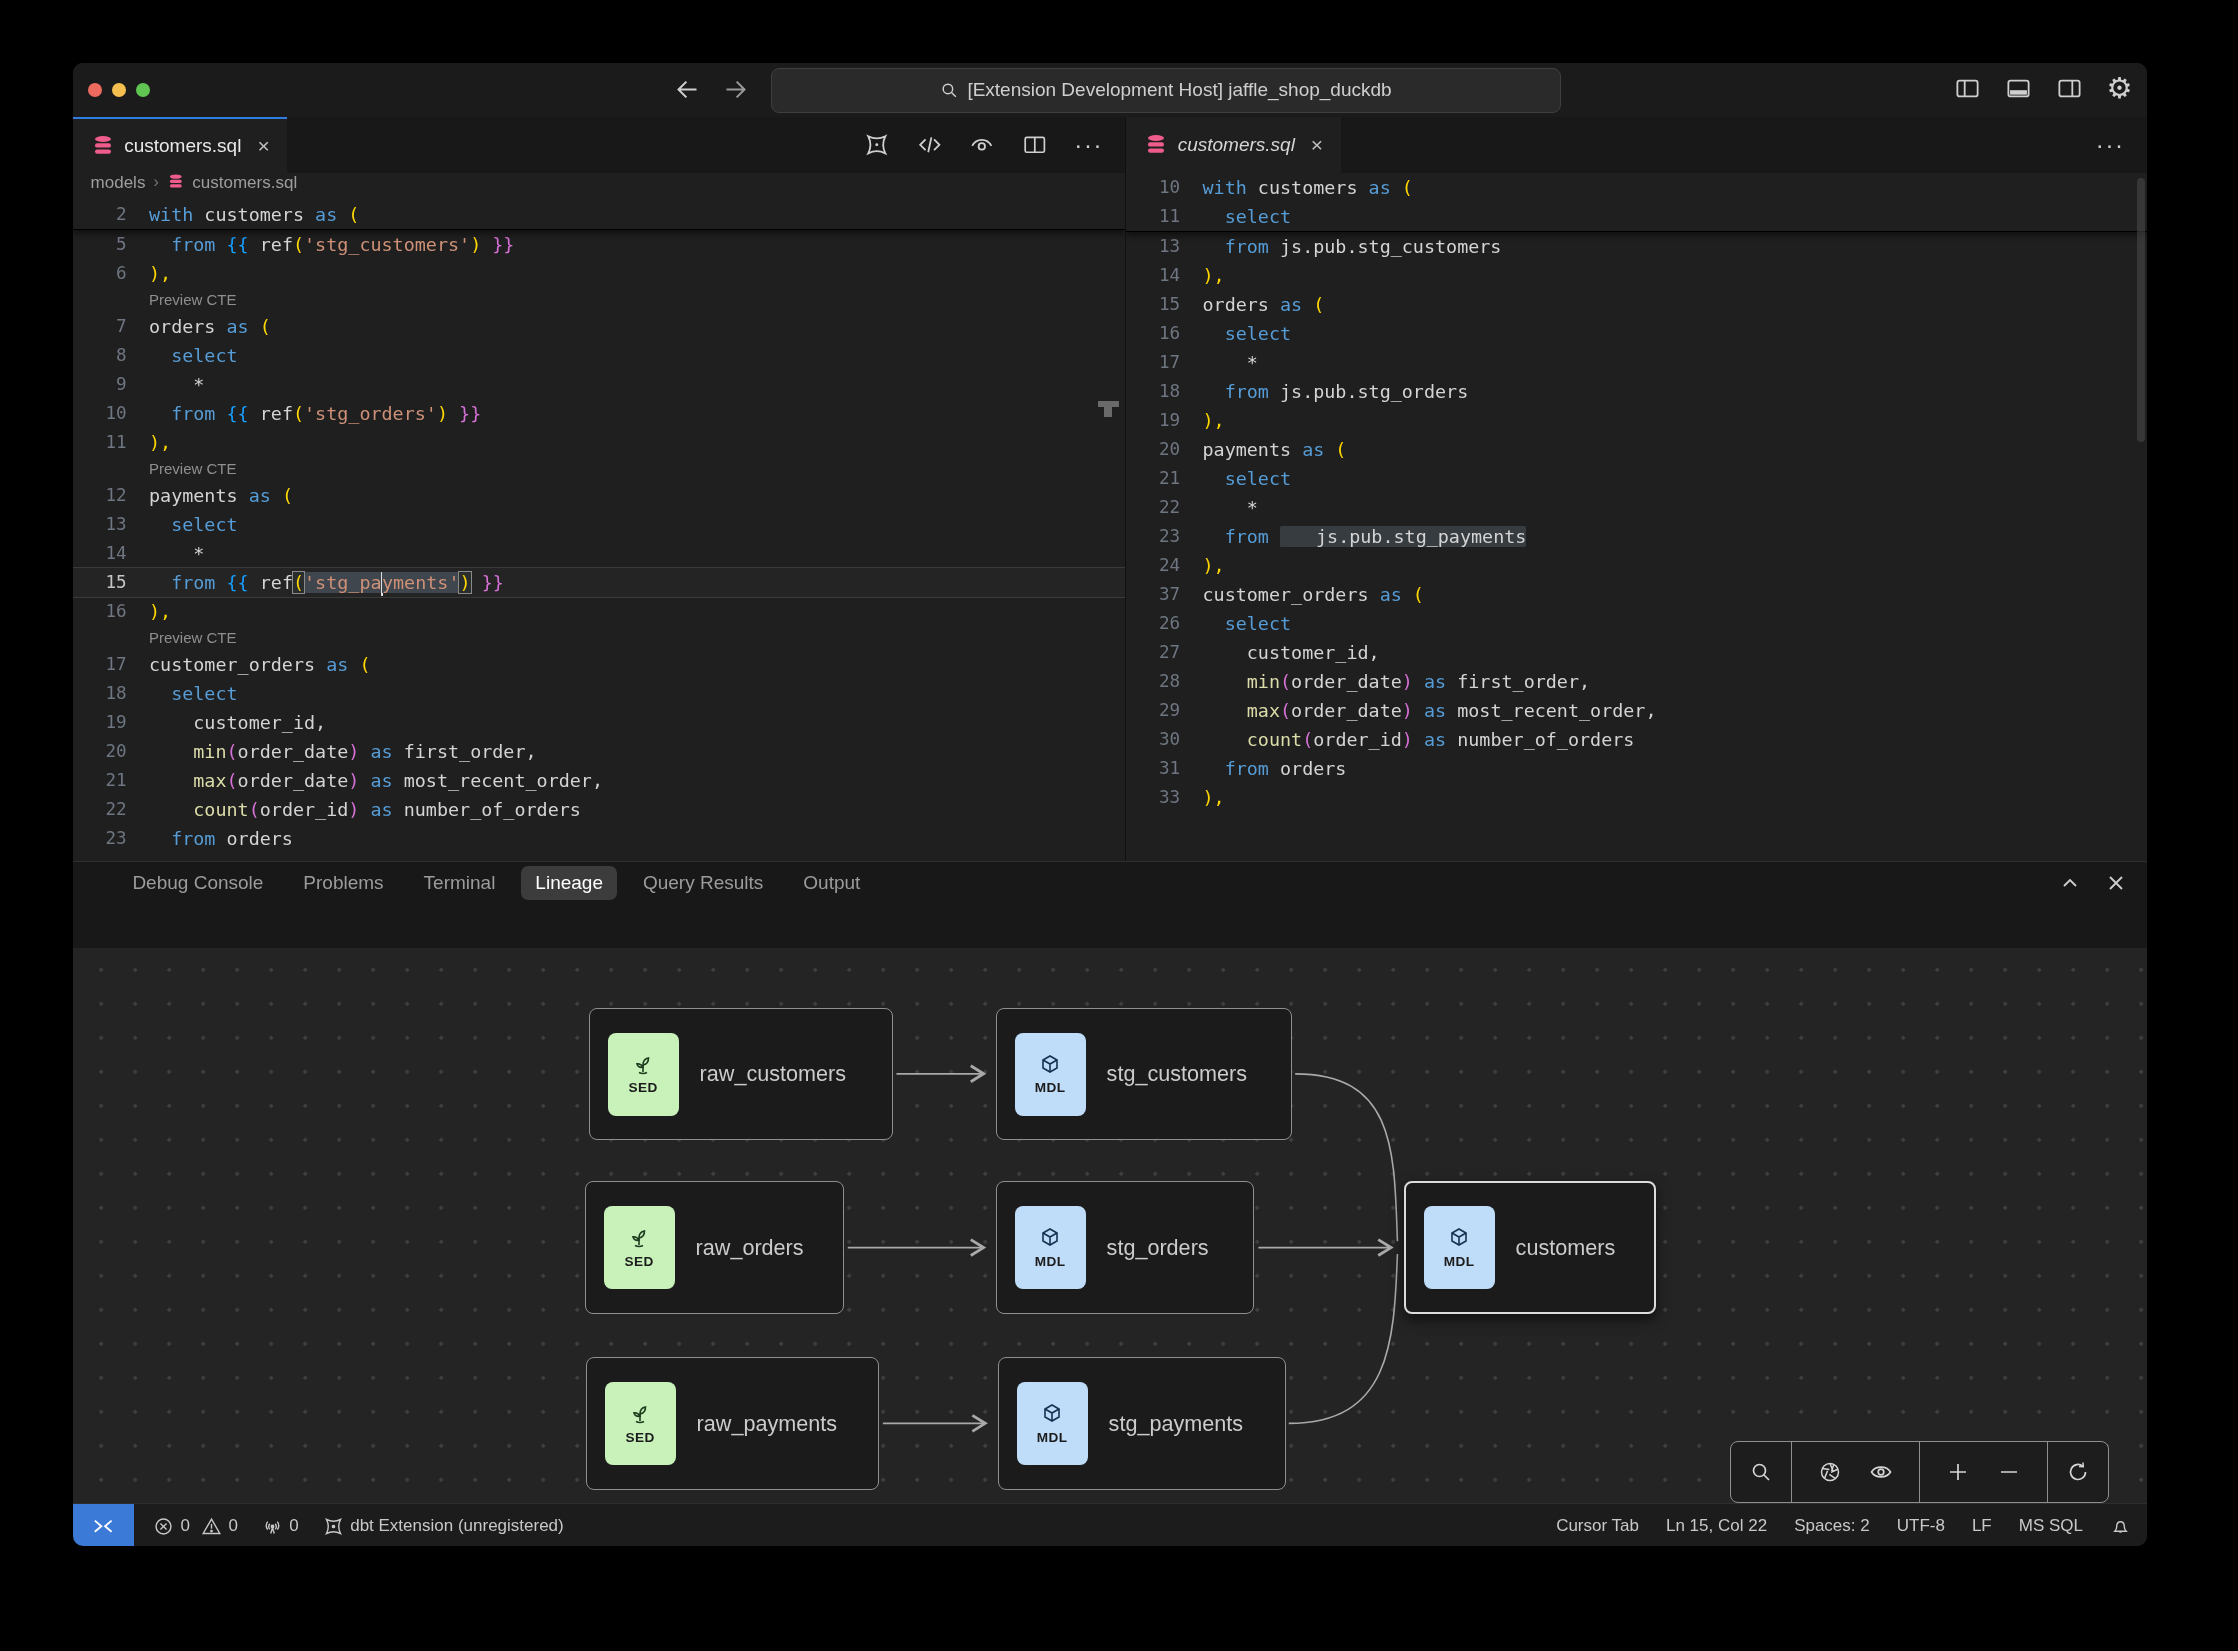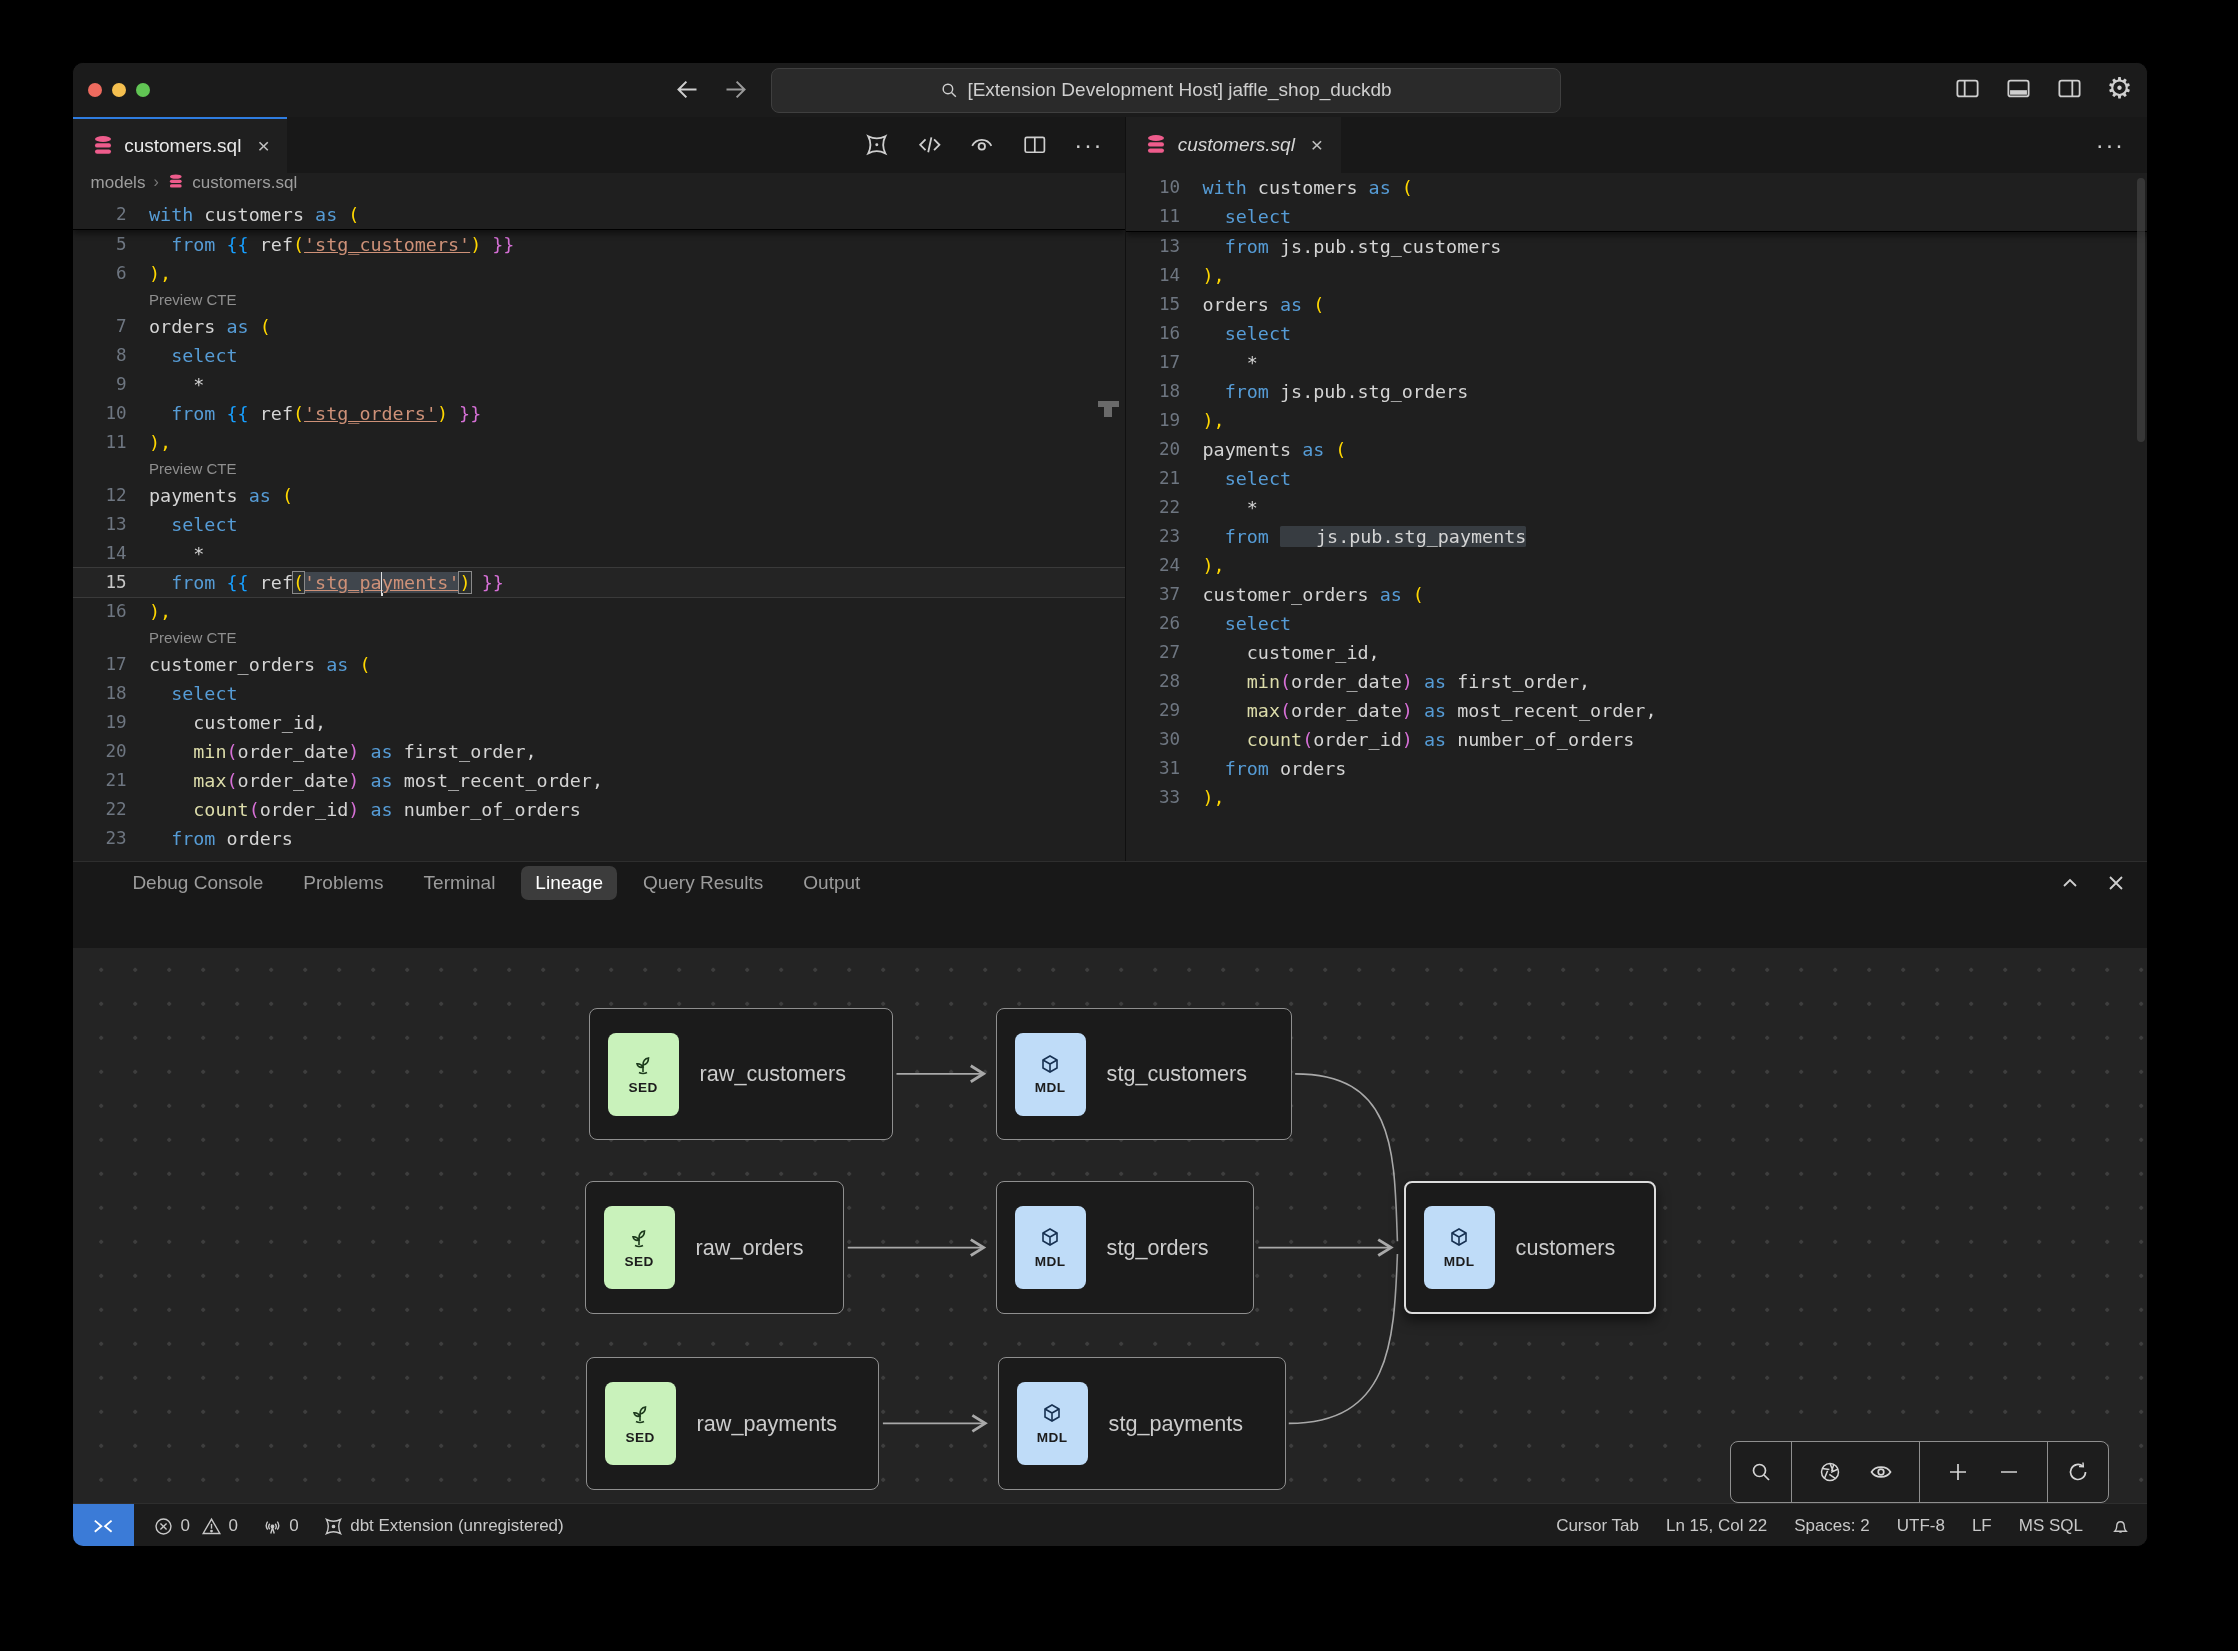--- a/index.html
+++ b/index.html
@@ -36,21 +36,21 @@
   .editor{position:relative;flex:1;overflow:hidden;font-family:"DejaVu Sans Mono",monospace;}
   .sticky{position:relative;z-index:3;background:#1f1f1f;box-shadow:0 4px 5.6px rgba(0,0,0,.45);border-bottom:0.8px solid #000;}
   .rows{position:relative;z-index:1;}
   .code-row{display:flex;height:29px;line-height:29px;font-size:18.4px;white-space:pre;}
   .code-row.current{background:#242424;outline:0.8px solid #3a3a3a;outline-offset:-0.8px;}
   .ln{width:76px;flex:none;text-align:right;padding-right:22.4px;color:#6e7681;font-size:17.6px;}
   .code-row.current .ln{color:#c6c6c6;}
   .code{white-space:pre;}
   .lens-row{display:flex;height:24px;line-height:24px;}
   .lens{margin-left:76px;color:#8f8f8f;font-size:15px;font-family:"Liberation Sans",sans-serif;}
-  .tok.kw{color:#569cd6;} .tok.pl{color:#d4d4d4;} .tok.str{color:#ce9178;text-decoration:underline;}
+  .tok.kw{color:#569cd6;} .tok.pl{color:#d4d4d4;} .tok.str{color:#ce9178;}
   .tok.b1{color:#ffd700;} .tok.b2{color:#d670d6;} .tok.jo{color:#179fff;}
   .tok.jc{color:#d670d6;} .tok.fn{color:#dcdcaa;}
   .tok.sel{background:#40464d;}
   .tok.hl{background:#373c41;border-radius:1.6px;padding-left:36px;}
   .tok.box{outline:0.8px solid #8a8a8a;outline-offset:-0.8px;background:#2a2d2e;}
   .cursor{display:inline-block;width:2px;height:24px;background:#e0e0e0;vertical-align:middle;margin:0 -0.8px;}
   .vscroll{position:absolute;right:2.4px;top:4.8px;width:8px;height:264px;background:#4a4a4a;border-radius:4px;opacity:.55;z-index:4;}
   .mini-thumb{position:absolute;right:6.4px;top:201px;width:21px;height:6.4px;background:#8a8a8a;opacity:.7;z-index:4;}
   .mini-thumb:after{content:"";position:absolute;left:6.4px;top:6.4px;width:8px;height:9.6px;background:#8a8a8a;}
   

